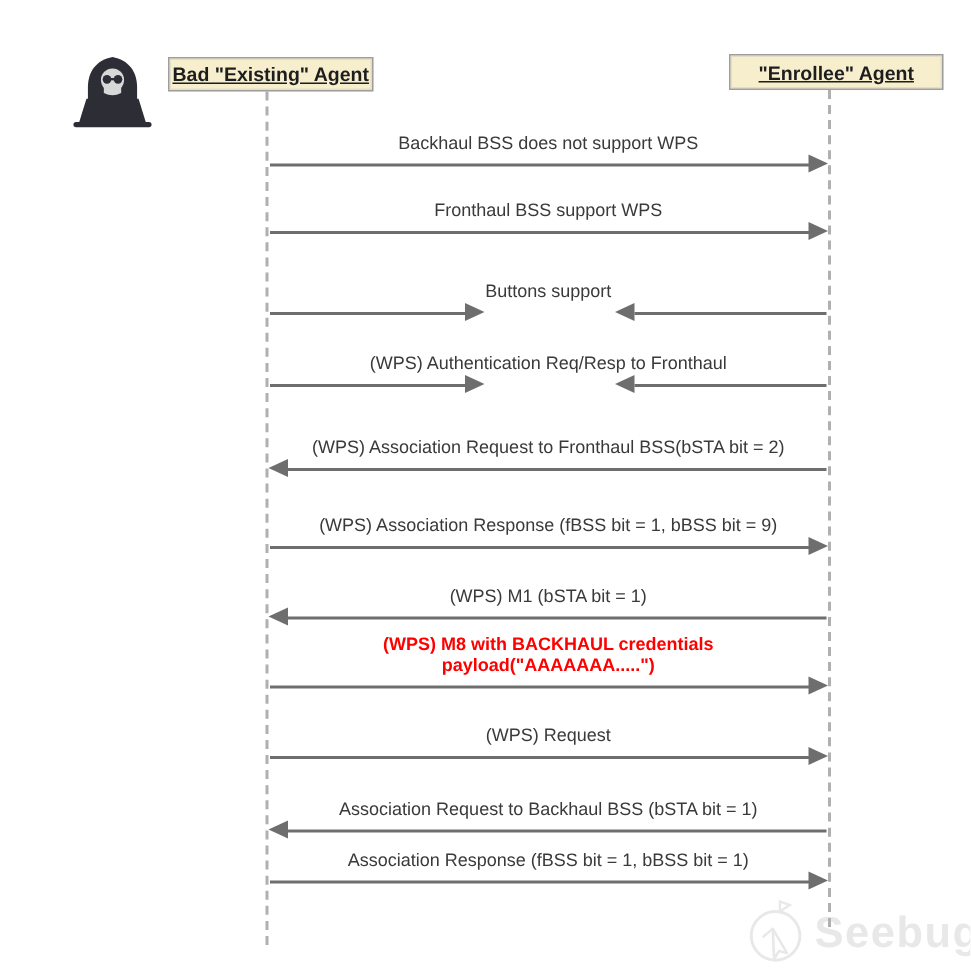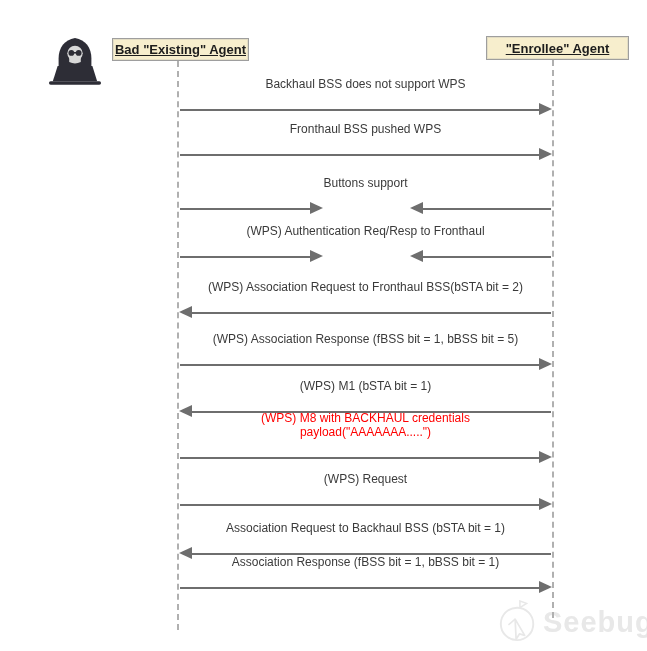--- a/index.html
+++ b/index.html
@@ -46,29 +46,29 @@
   #lifeline-left{left:177px;top:61px;height:569px;}
   #lifeline-right{left:552px;top:60px;height:558px;}
   
   #hacker{position:absolute;left:44px;top:36px;width:62px;height:54px;}
   
   .msg{
     position:absolute;left:179px;width:373px;height:0;
     z-index:2;
   }
   .msg-label{
-    position:absolute;left:0;right:0;bottom:19px;
+    position:absolute;left:0;right:0;bottom:8px;
     text-align:center;
     font-size:12px;line-height:14px;
     color:var(--text);
     white-space:pre-line;
   }
   .msg-label.red{
     color:var(--highlight);
-    font-weight:normal;
+    font-weight:bold;
     text-align:center;
   }
   .line{
     position:absolute;top:-1px;height:2px;
     background:var(--arrow);
   }
   .head{
     position:absolute;top:-7px;width:0;height:0;
     border-top:6px solid transparent;
     border-bottom:6px solid transparent;
@@ -135,21 +135,21 @@
   <div class="lifeline" id="lifeline-left"></div>
   <div class="lifeline" id="lifeline-right"></div>
 
   <div class="msg dir-right" style="top:110px">
     <div class="msg-label">Backhaul BSS does not support WPS</div>
     <span class="line"></span>
     <span class="head r"></span>
   </div>
 
   <div class="msg dir-right" style="top:155px">
-    <div class="msg-label">Fronthaul BSS pushed WPS</div>
+    <div class="msg-label">Fronthaul BSS support WPS</div>
     <span class="line"></span>
     <span class="head r"></span>
   </div>
 
   <div class="msg dir-converge" style="top:209px">
     <div class="msg-label">Buttons support</div>
     <span class="line seg-l"></span>
     <span class="head r seg-l"></span>
     <span class="line seg-r"></span>
     <span class="head l seg-r"></span>
@@ -163,21 +163,21 @@
     <span class="head l seg-r"></span>
   </div>
 
   <div class="msg dir-left" style="top:313px">
     <div class="msg-label">(WPS) Association Request to Fronthaul BSS(bSTA bit = 2)</div>
     <span class="line"></span>
     <span class="head l"></span>
   </div>
 
   <div class="msg dir-right" style="top:365px">
-    <div class="msg-label">(WPS) Association Response (fBSS bit = 1, bBSS bit = 5)</div>
+    <div class="msg-label">(WPS) Association Response (fBSS bit = 1, bBSS bit = 9)</div>
     <span class="line"></span>
     <span class="head r"></span>
   </div>
 
   <div class="msg dir-left" style="top:412px">
     <div class="msg-label">(WPS) M1 (bSTA bit = 1)</div>
     <span class="line"></span>
     <span class="head l"></span>
   </div>
 

